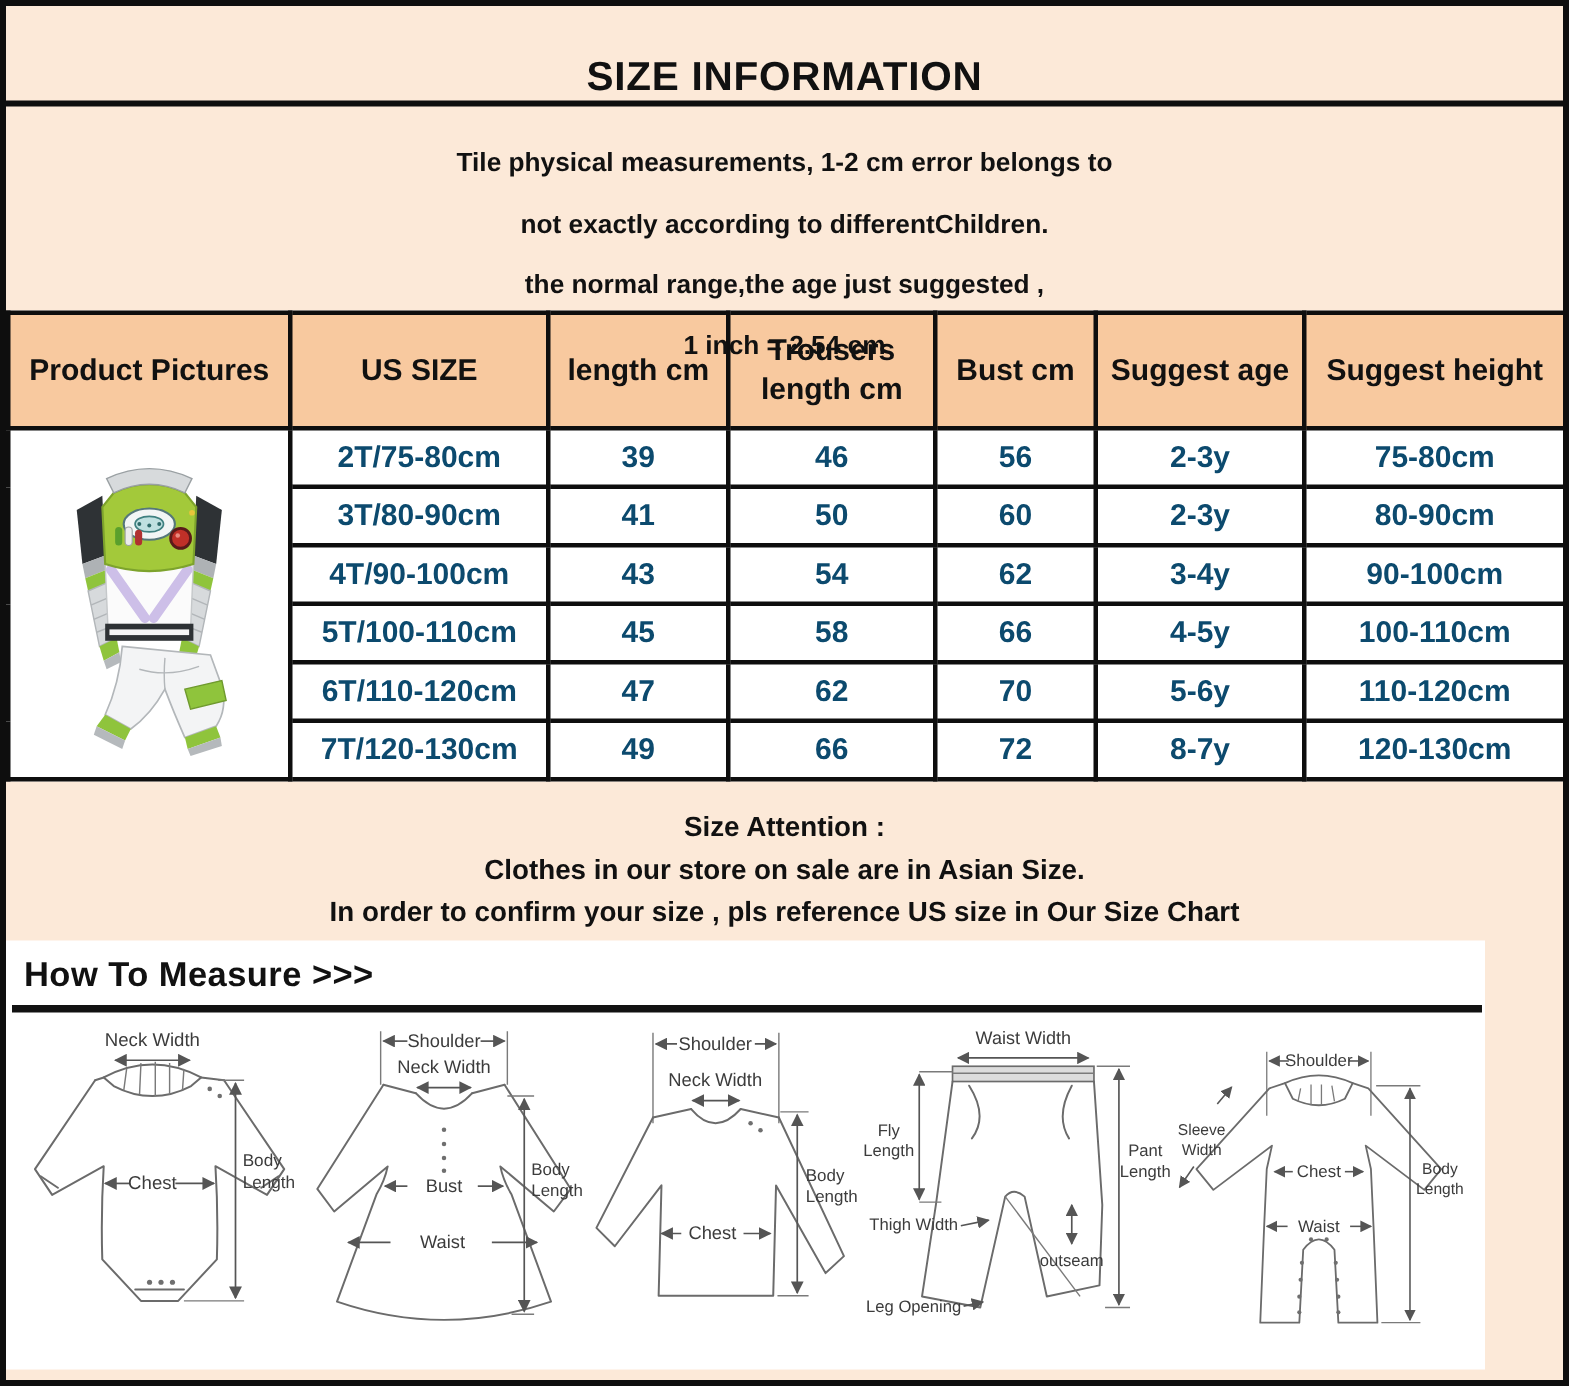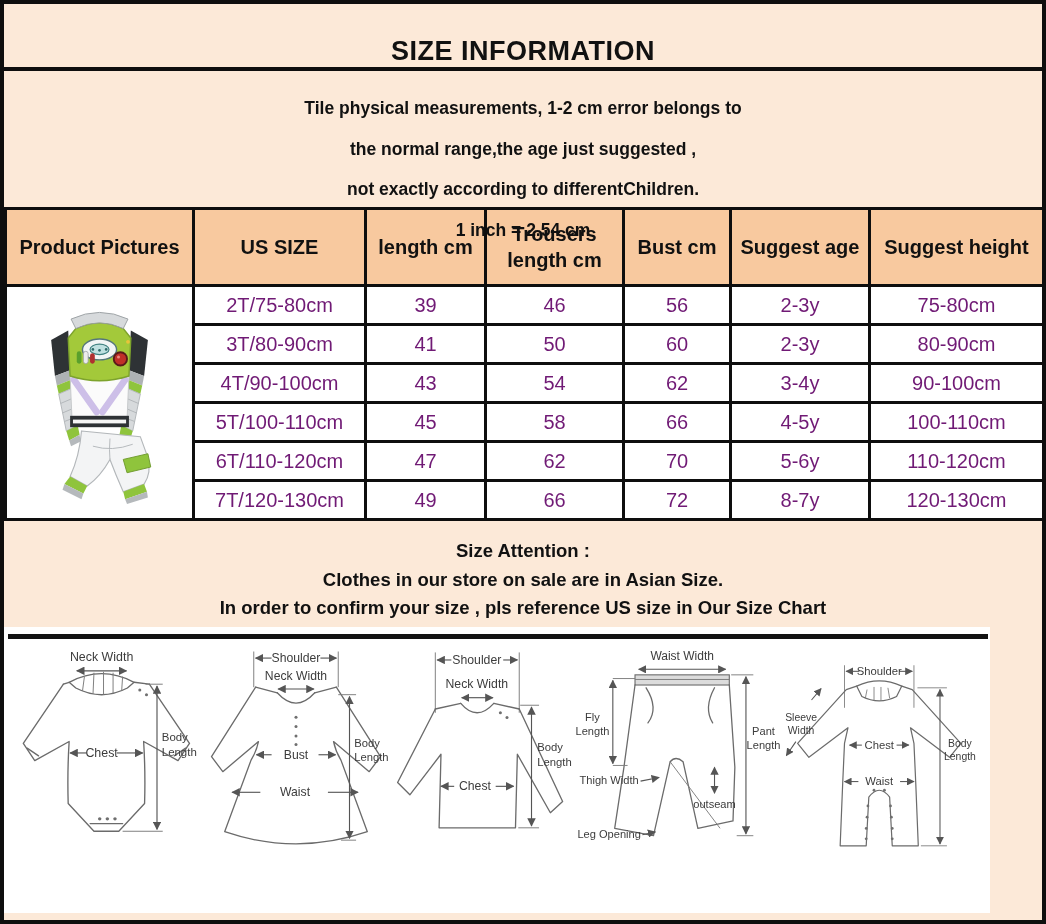--- a/index.html
+++ b/index.html
@@ -11,21 +11,21 @@
   
   .title-section{height:63px;border-bottom:4px solid #0e0e0e;display:flex;align-items:flex-end;justify-content:center;}
   .title-section h1{margin:0;font-size:27px;font-weight:bold;letter-spacing:.5px;}
   
   .note-section{height:136px;box-sizing:border-box;padding-top:9px;text-align:center;}
   .note-section p{margin:16px;font-weight:bold;font-size:17.5px;line-height:24.5px;}
   
   table.size-table{width:100%;border-collapse:collapse;table-layout:fixed;background:#fff;}
   .size-table th,.size-table td{border:3px solid #0e0e0e;text-align:center;vertical-align:middle;padding:0 2px;box-sizing:border-box;}
   .size-table th{background:#f8c99f;font-size:20px;font-weight:bold;height:77px;line-height:26px;}
-  .size-table td{font-size:20px;font-weight:400;height:33px;background:#ffffff;color:#701a75;}
+  .size-table td{font-size:20px;font-weight:700;height:33px;background:#ffffff;color:#0c4a6e;}
   .size-table tr.data-row{height:39px;}
   .product-cell{padding:0;}
   .product-cell svg{display:block;margin:0 auto;}
   
   .attention-section{height:106px;box-sizing:border-box;padding-top:16px;text-align:center;}
   .attention-section p{margin:0;font-weight:bold;font-size:18.5px;line-height:28.5px;}
   
   .measure-section{height:286px;position:relative;background:#fce9d8;}
   .measure-white{position:absolute;left:0;top:0;width:986px;height:100%;background:#ffffff;}
   .measure-heading{font-size:23px;font-weight:bold;padding:9px 0 0 12px;letter-spacing:.3px;}
@@ -51,22 +51,22 @@
 </svg>
 
 <div class="page">
 
   <div class="title-section">
     <h1>SIZE INFORMATION</h1>
   </div>
 
   <div class="note-section">
     <p>Tile physical measurements, 1-2 cm error belongs to</p>
+    <p>not exactly according to differentChildren.</p>
     <p>the normal range,the age just suggested ,</p>
-    <p>not exactly according to differentChildren.</p>
     <p>1 inch = 2.54 cm</p>
   </div>
 
   <table class="size-table">
     <colgroup>
       <col style="width:188px">
         <col style="width:172px">
         <col style="width:120px">
       <col style="width:138px">
         <col style="width:107px">
@@ -191,20 +191,21 @@
     </table>
 
   <div class="attention-section">
     <p>Size Attention :</p>
     <p>Clothes in our store on sale are in Asian Size.</p>
     <p>In order to confirm your size , pls reference US size in Our Size Chart</p>
   </div>
 
   <div class="measure-section">
     <div class="measure-white">
+      <div class="measure-heading">How To Measure &gt;&gt;&gt;</div>
       <div class="measure-rule"></div>
 
       <div class="diagrams">
 
         <svg width="196" height="212" viewBox="0 0 205 222">
           <text class="dlbl" x="100" y="16" text-anchor="middle">Neck Width</text>
           <line class="dim" x1="74" y1="26" x2="126" y2="26" marker-start="url(#ar)" marker-end="url(#ar)"></line>
           <path class="gl" d="M66,38 Q100,20 134,38 L127,44 Q100,58 73,44 Z" fill="#f4f4f4"></path>
           <path class="tk" d="M82,32 L80,47 M92,28 L91,50 M102,27 L102,51 M112,28 L112,50 M122,32 L121,47" fill="none"></path>
           <path class="gl" d="M60,40 L18,102 L30,120 L66,100 Q64,132 65,165 L92,194 L118,194 L145,165 Q146,132 144,100 L180,120 L192,102 L150,40"></path>

